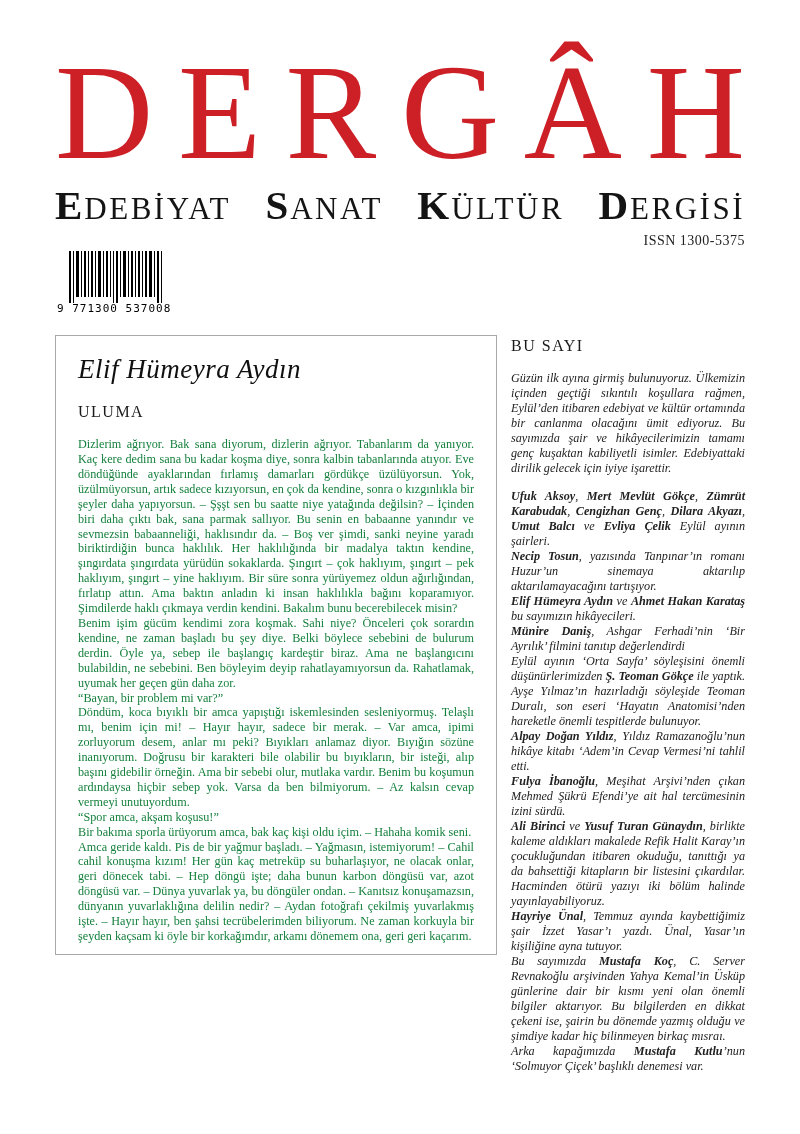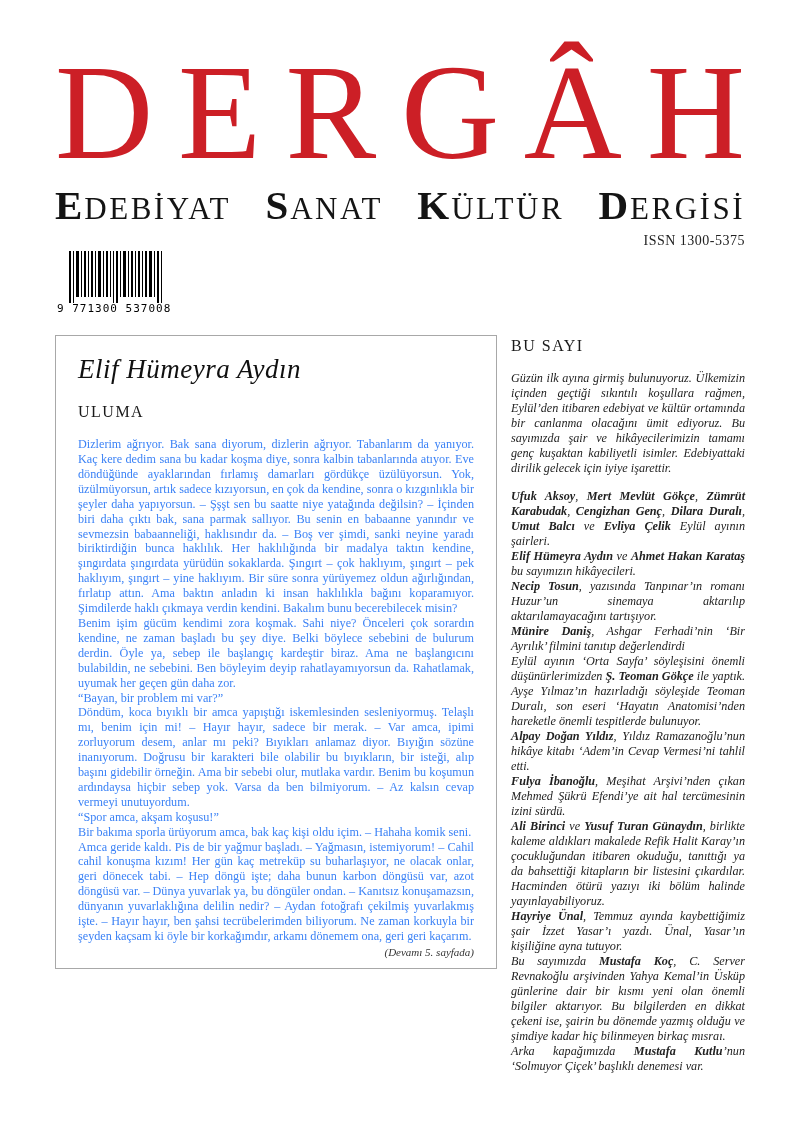--- a/index.html
+++ b/index.html
@@ -19,21 +19,21 @@
   .sub-rest { font-size:31px; font-weight:500; letter-spacing:2.5px; }
   .issn-row { text-align:right; font-size:14px; margin-top:4px; color:#222; letter-spacing:0.5px; }
   .barcode-wrap { display:flex; justify-content:flex-start; margin-top:2px; }
 
   
   .columns { display:flex; margin-top:20px; gap:14px; align-items:flex-start; }
   .article-box { width:442px; border:1px solid #a8a8a8; padding:18px 22px 10px 22px; }
   .author { font-style:italic; font-size:27px; letter-spacing:0.5px; color:#101010; }
   .story-title { font-size:16px; letter-spacing:1.5px; margin-top:18px; color:#1a1a1a; }
   .article-body { margin-top:16px; }
-  .body-p { font-size:12.2px; line-height:14.9px; text-align:justify; color:#3b82f6; }
+  .body-p { font-size:12.2px; line-height:14.9px; text-align:justify; color:#15803d; }
   .continuation { text-align:right; font-style:italic; font-size:11px; margin-top:2px; color:#333; }
 
   .right-col { flex:1; padding-top:2px; }
   .bu-sayi-heading { font-size:16px; letter-spacing:1.5px; color:#1a1a1a; margin-bottom:16px; }
   .right-p { font-style:italic; font-size:12.2px; line-height:15px; text-align:justify; color:#222; }
   .right-p b { font-weight:700; }
   .right-p.intro { margin-bottom:13px; }
 </style>
 </head>
 <body>
@@ -112,30 +112,29 @@
       <div class="story-title">ULUMA</div>
       <div class="article-body">
           <p class="body-p">Dizlerim ağrıyor. Bak sana diyorum, dizlerin ağrıyor. Tabanlarım da yanıyor. Kaç kere dedim sana bu kadar koşma diye, sonra kalbin tabanlarında atıyor. Eve döndüğünde ayaklarından fırlamış damarları gördükçe üzülüyorsun. Yok, üzülmüyorsun, artık sadece kızıyorsun, en çok da kendine, sonra o kızgınlıkla bir şeyler daha yapıyorsun. – Şşşt sen bu saatte niye yatağında değilsin? – İçinden biri daha çıktı bak, sana parmak sallıyor. Bu senin en babaanne yanındır ve sevmezsin babaanneliği, haklısındır da. – Boş ver şimdi, sanki neyine yaradı biriktirdiğin bunca haklılık. Her haklılığında bir madalya taktın kendine, şıngırdata şıngırdata yürüdün sokaklarda. Şıngırt – çok haklıyım, şıngırt – pek haklıyım, şıngırt – yine haklıyım. Bir süre sonra yürüyemez oldun ağırlığından, fırlatıp attın. Ama baktın anladın ki insan haklılıkla bağını koparamıyor. Şimdilerde haklı çıkmaya verdin kendini. Bakalım bunu becerebilecek misin?</p>
           <p class="body-p">Benim işim gücüm kendimi zora koşmak. Sahi niye? Önceleri çok sorardın kendine, ne zaman başladı bu şey diye. Belki böylece sebebini de bulurum derdin. Öyle ya, sebep ile başlangıç kardeştir biraz. Ama ne başlangıcını bulabildin, ne sebebini. Ben böyleyim deyip rahatlayamıyorsun da. Rahatlamak, uyumak her geçen gün daha zor.</p>
           <p class="body-p">“Bayan, bir problem mi var?”</p>
           <p class="body-p">Döndüm, koca bıyıklı bir amca yapıştığı iskemlesinden sesleniyormuş. Telaşlı mı, benim için mi! – Hayır hayır, sadece bir merak. – Var amca, ipimi zorluyorum desem, anlar mı peki? Bıyıkları anlamaz diyor. Bıyığın sözüne inanıyorum. Doğrusu bir karakteri bile olabilir bu bıyıkların, bir isteği, alıp başını gidebilir örneğin. Ama bir sebebi olur, mutlaka vardır. Benim bu koşumun ardındaysa hiçbir sebep yok. Varsa da ben bilmiyorum. – Az kalsın cevap vermeyi unutuyordum.</p>
           <p class="body-p">“Spor amca, akşam koşusu!”</p>
           <p class="body-p">Bir bakıma sporla ürüyorum amca, bak kaç kişi oldu içim. – Hahaha komik seni.</p>
           <p class="body-p">Amca geride kaldı. Pis de bir yağmur başladı. – Yağmasın, istemiyorum! – Cahil cahil konuşma kızım! Her gün kaç metreküp su buharlaşıyor, ne olacak onlar, geri dönecek tabi. – Hep döngü işte; daha bunun karbon döngüsü var, azot döngüsü var. – Dünya yuvarlak ya, bu döngüler ondan. – Kanıtsız konuşamazsın, dünyanın yuvarlaklığına delilin nedir? – Aydan fotoğrafı çekilmiş yuvarlakmış işte. – Hayır hayır, ben şahsi tecrübelerimden biliyorum. Ne zaman korkuyla bir şeyden kaçsam ki öyle bir korkağımdır, arkamı dönemem ona, geri geri kaçarım.</p>
         </div>
-      <div class="continuation">(Devamı 5. sayfada)</div>
     </div>
 
     <div class="right-col">
       <div class="bu-sayi-heading">BU SAYI</div>
       <div>
           <p class="right-p intro"><span>Güzün ilk ayına girmiş bulunuyoruz. Ülkemizin içinden geçtiği sıkıntılı koşullara rağmen, Eylül’den itibaren edebiyat ve kültür ortamında bir canlanma olacağını ümit ediyoruz. Bu sayımızda şair ve hikâyecilerimizin tamamı genç kuşaktan kabiliyetli isimler. Edebiyattaki dirilik gelecek için iyiye işarettir.</span></p>
-          <p class="right-p"><b>Ufuk Aksoy</b><span>, </span><b>Mert Mevlüt Gökçe</b><span>, </span><b>Zümrüt Karabudak</b><span>, </span><b>Cengizhan Genç</b><span>, </span><b>Dilara Duralı</b><span>, </span><b>Umut Balcı</b><span> ve </span><b>Evliya Çelik</b><span> Eylül ayının şairleri.</span></p>
+          <p class="right-p"><b>Ufuk Aksoy</b><span>, </span><b>Mert Mevlüt Gökçe</b><span>, </span><b>Zümrüt Karabudak</b><span>, </span><b>Cengizhan Genç</b><span>, </span><b>Dilara Akyazı</b><span>, </span><b>Umut Balcı</b><span> ve </span><b>Evliya Çelik</b><span> Eylül ayının şairleri.</span></p>
+          <p class="right-p"><b>Necip Tosun</b><span>, yazısında Tanpınar’ın romanı Huzur’un sinemaya aktarılıp aktarılamayacağını tartışıyor.</span></p>
           <p class="right-p"><b>Elif Hümeyra Aydın</b><span> ve </span><b>Ahmet Hakan Karataş</b><span> bu sayımızın hikâyecileri.</span></p>
-          <p class="right-p"><b>Necip Tosun</b><span>, yazısında Tanpınar’ın romanı Huzur’un sinemaya aktarılıp aktarılamayacağını tartışıyor.</span></p>
           <p class="right-p"><b>Münire Daniş</b><span>, Ashgar Ferhadi’nin ‘Bir Ayrılık’ filmini tanıtıp değerlendirdi</span></p>
           <p class="right-p"><span>Eylül ayının ‘Orta Sayfa’ söyleşisini önemli düşünürlerimizden </span><b>Ş. Teoman Gökçe</b><span> ile yaptık. Ayşe Yılmaz’ın hazırladığı söyleşide Teoman Duralı, son eseri ‘Hayatın Anatomisi’nden hareketle önemli tespitlerde bulunuyor.</span></p>
           <p class="right-p"><b>Alpay Doğan Yıldız</b><span>, Yıldız Ramazanoğlu’nun hikâye kitabı ‘Adem’in Cevap Vermesi’ni tahlil etti.</span></p>
           <p class="right-p"><b>Fulya İbanoğlu</b><span>, Meşihat Arşivi’nden çıkan Mehmed Şükrü Efendi’ye ait hal tercümesinin izini sürdü.</span></p>
           <p class="right-p"><b>Ali Birinci</b><span> ve </span><b>Yusuf Turan Günaydın</b><span>, birlikte kaleme aldıkları makalede Refik Halit Karay’ın çocukluğundan itibaren okuduğu, tanıttığı ya da bahsettiği kitapların bir listesini çıkardılar. Hacminden ötürü yazıyı iki bölüm halinde yayınlayabiliyoruz.</span></p>
           <p class="right-p"><b>Hayriye Ünal</b><span>, Temmuz ayında kaybettiğimiz şair İzzet Yasar’ı yazdı. Ünal, Yasar’ın kişiliğine ayna tutuyor.</span></p>
           <p class="right-p"><span>Bu sayımızda </span><b>Mustafa Koç</b><span>, C. Server Revnakoğlu arşivinden Yahya Kemal’in Üsküp günlerine dair bir kısmı yeni olan önemli bilgiler aktarıyor. Bu bilgilerden en dikkat çekeni ise, şairin bu dönemde yazmış olduğu ve şimdiye kadar hiç bilinmeyen birkaç mısraı.</span></p>
           <p class="right-p"><span>Arka kapağımızda </span><b>Mustafa Kutlu</b><span>’nun ‘Solmuyor Çiçek’ başlıklı denemesi var.</span></p>
         </div>
     </div>

